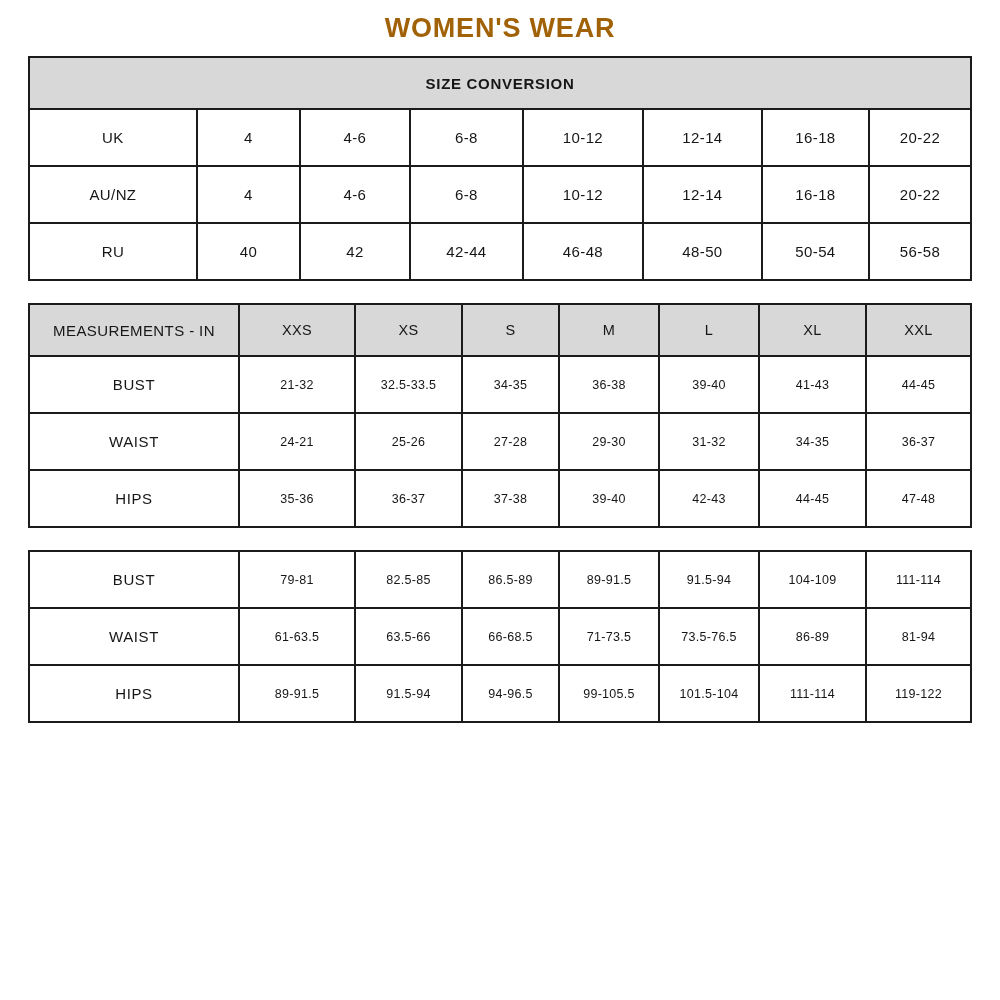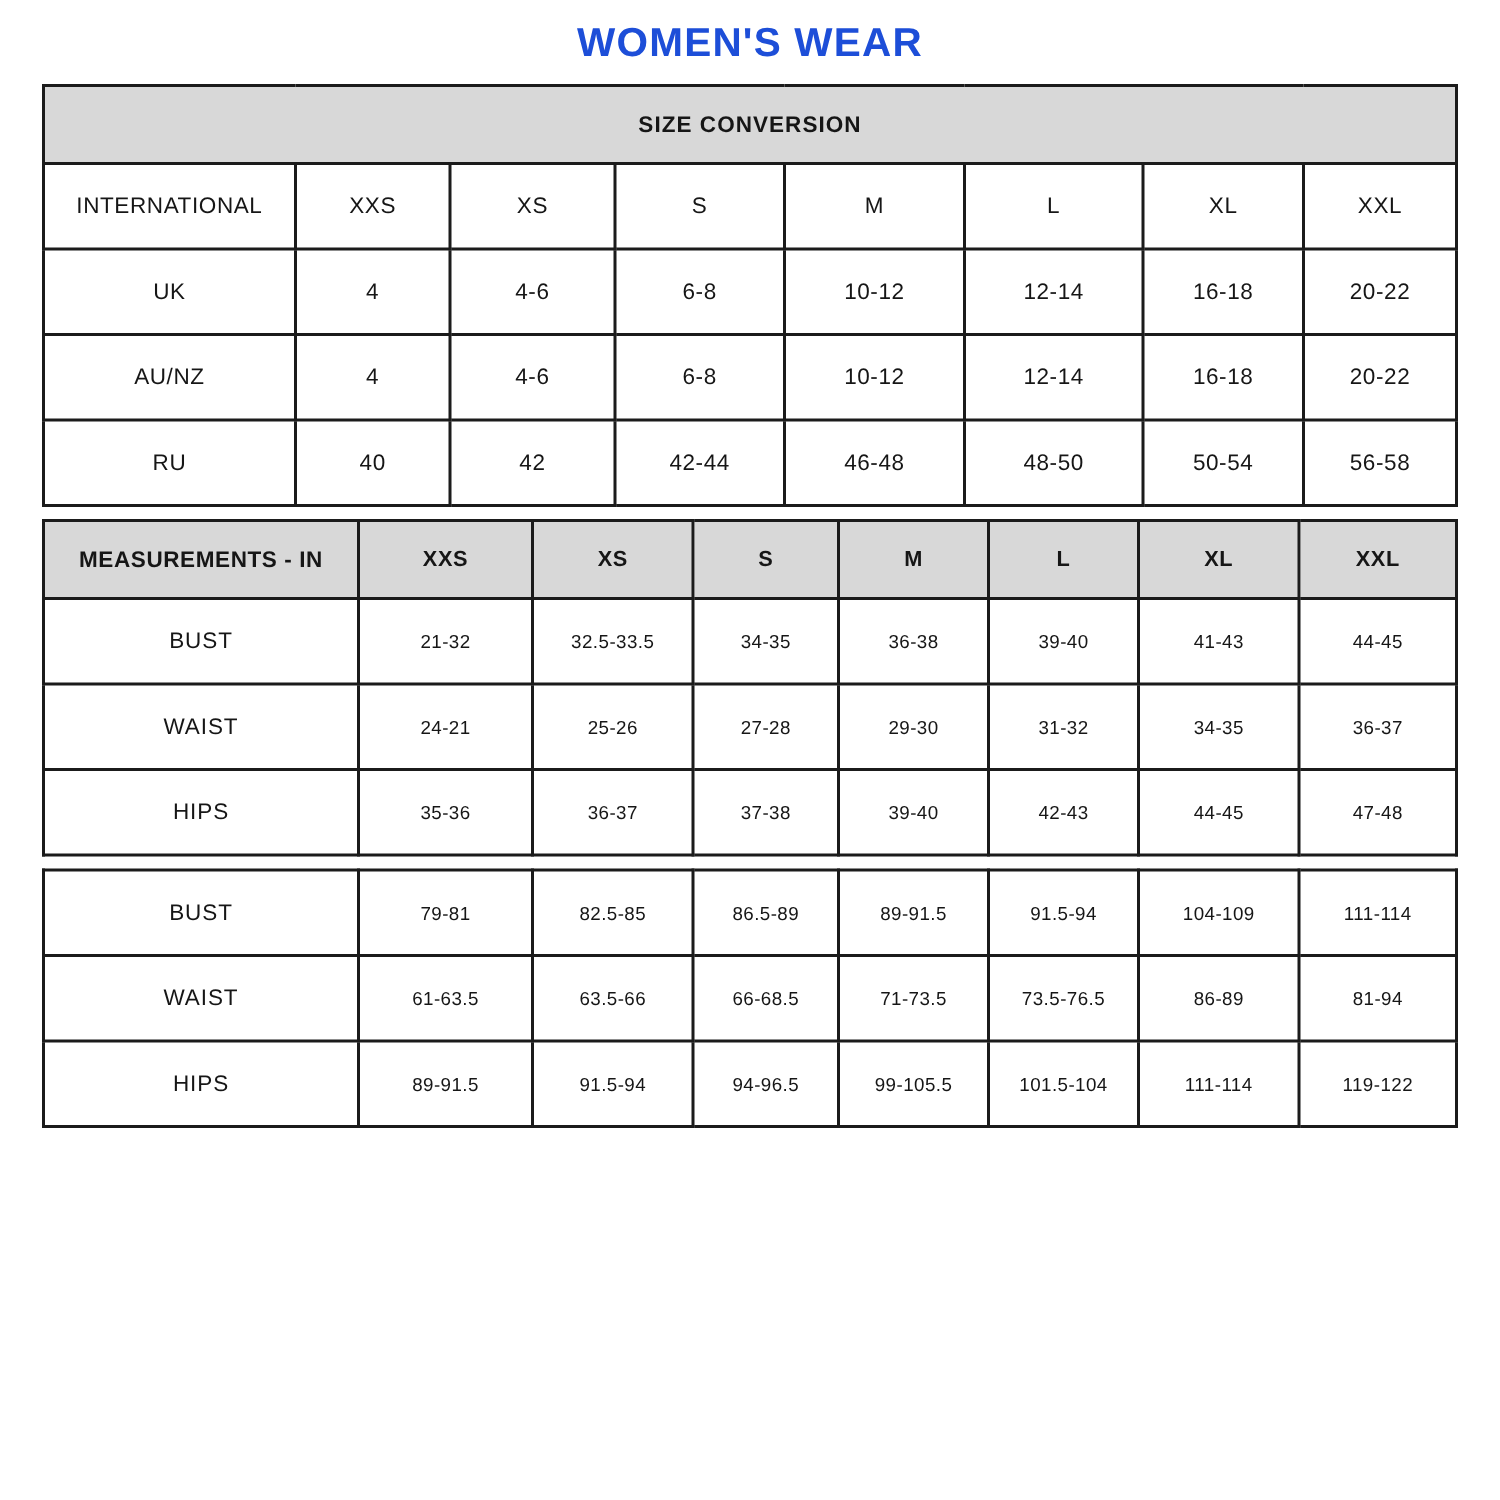--- a/index.html
+++ b/index.html
@@ -12,27 +12,27 @@
     color: #161616;
     -webkit-font-smoothing: antialiased;
   }
   .page { width: 1000px; }
   h1.page-title {
     text-align: center;
     font-size: 27px;
     font-weight: 700;
     letter-spacing: 0.8px;
     margin: 13px 0 12px 0;
-    color: #1d4ed8;
+    color: #a16207;
   }
   table.tbl {
     border-collapse: collapse;
     table-layout: fixed;
     width: 942px;
-    margin: 0 auto 8px auto;
+    margin: 0 auto 22px auto;
     border-radius: 24px;
   }
   table.tbl td {
     border: 2px solid #1b1b1b;
     text-align: center;
     vertical-align: middle;
     padding: 0;
     overflow: hidden;
     white-space: nowrap;
   }
@@ -42,21 +42,21 @@
     background: #d8d8d8;
     font-weight: 700;
     font-size: 15px;
     letter-spacing: 0.7px;
   }
   .conv td { height: 55px; font-size: 15px; letter-spacing: 0.4px; }
   
   .meas .head td {
     height: 50px;
     background: #d8d8d8;
-    font-weight: 700;
+    font-weight: 400;
     font-size: 14.5px;
     letter-spacing: 0.4px;
   }
   .meas .head td.label { font-size: 15px; }
   .meas td { height: 55px; }
   .meas tr.data td.label { font-size: 15px; letter-spacing: 0.6px; }
   .meas tr.data td.val { font-size: 12.5px; letter-spacing: 0.3px; }
 </style>
 </head>
 <body>
@@ -72,30 +72,20 @@
         <col style="width:110px">
         <col style="width:113px">
       <col style="width:120px">
         <col style="width:119px">
         <col style="width:107px">
         <col style="width:102px">
     </colgroup>
     <tbody>
         <tr>
       <td colspan="8" class="title-cell">SIZE CONVERSION</td>
-    </tr>
-    <tr>
-      <td>INTERNATIONAL</td>
-      <td>XXS</td>
-      <td>XS</td>
-      <td>S</td>
-      <td>M</td>
-      <td>L</td>
-      <td>XL</td>
-      <td>XXL</td>
     </tr>
     <tr>
       <td>UK</td>
       <td>4</td>
       <td>4-6</td>
       <td>6-8</td>
       <td>10-12</td>
       <td>12-14</td>
       <td>16-18</td>
       <td>20-22</td>

